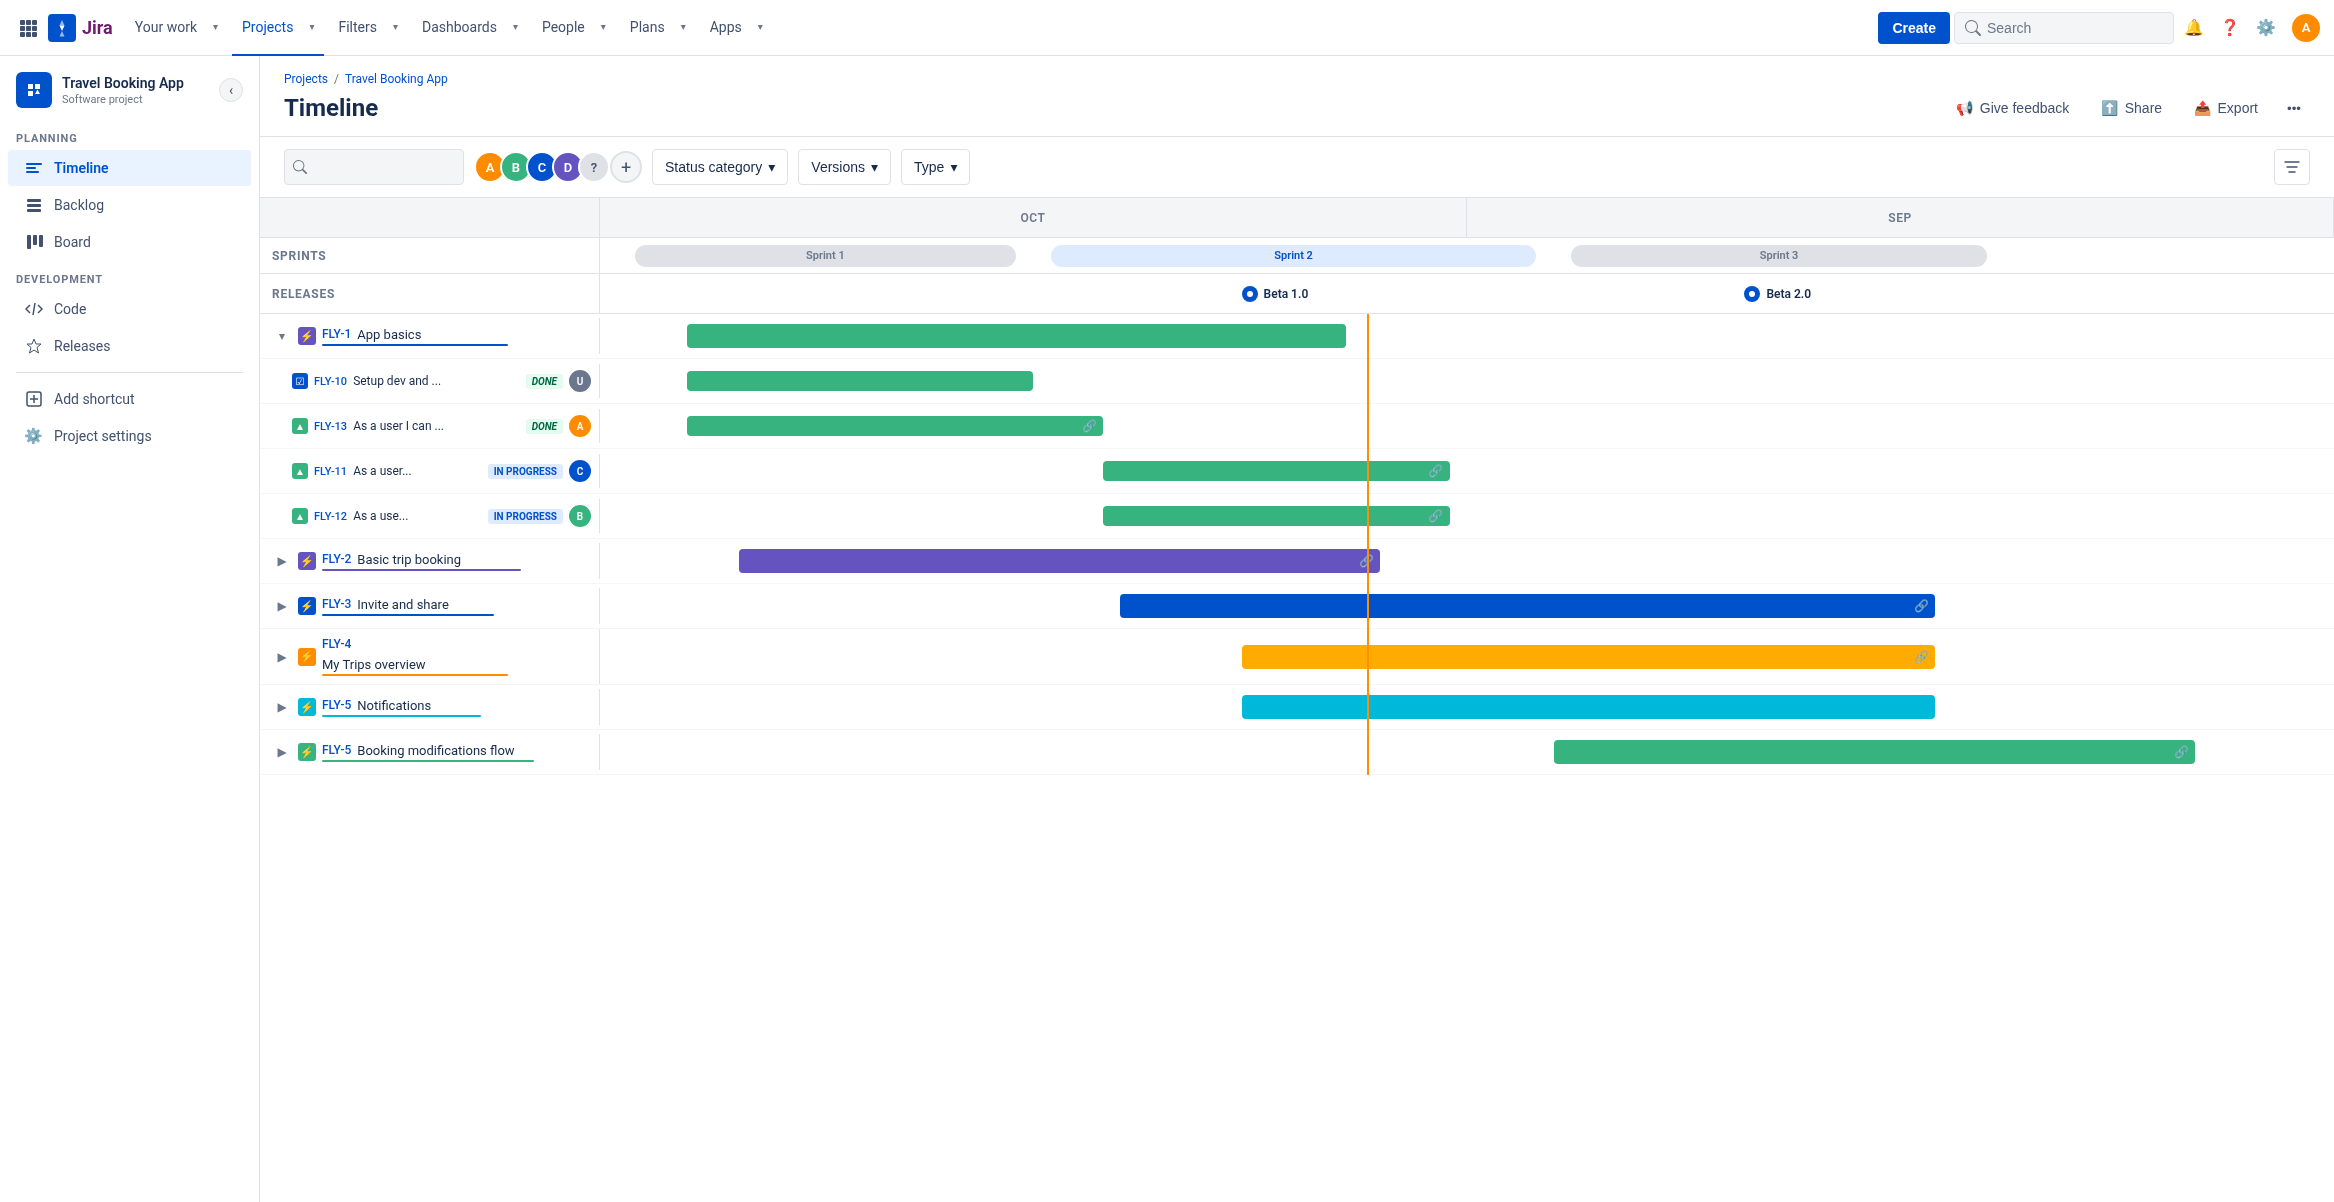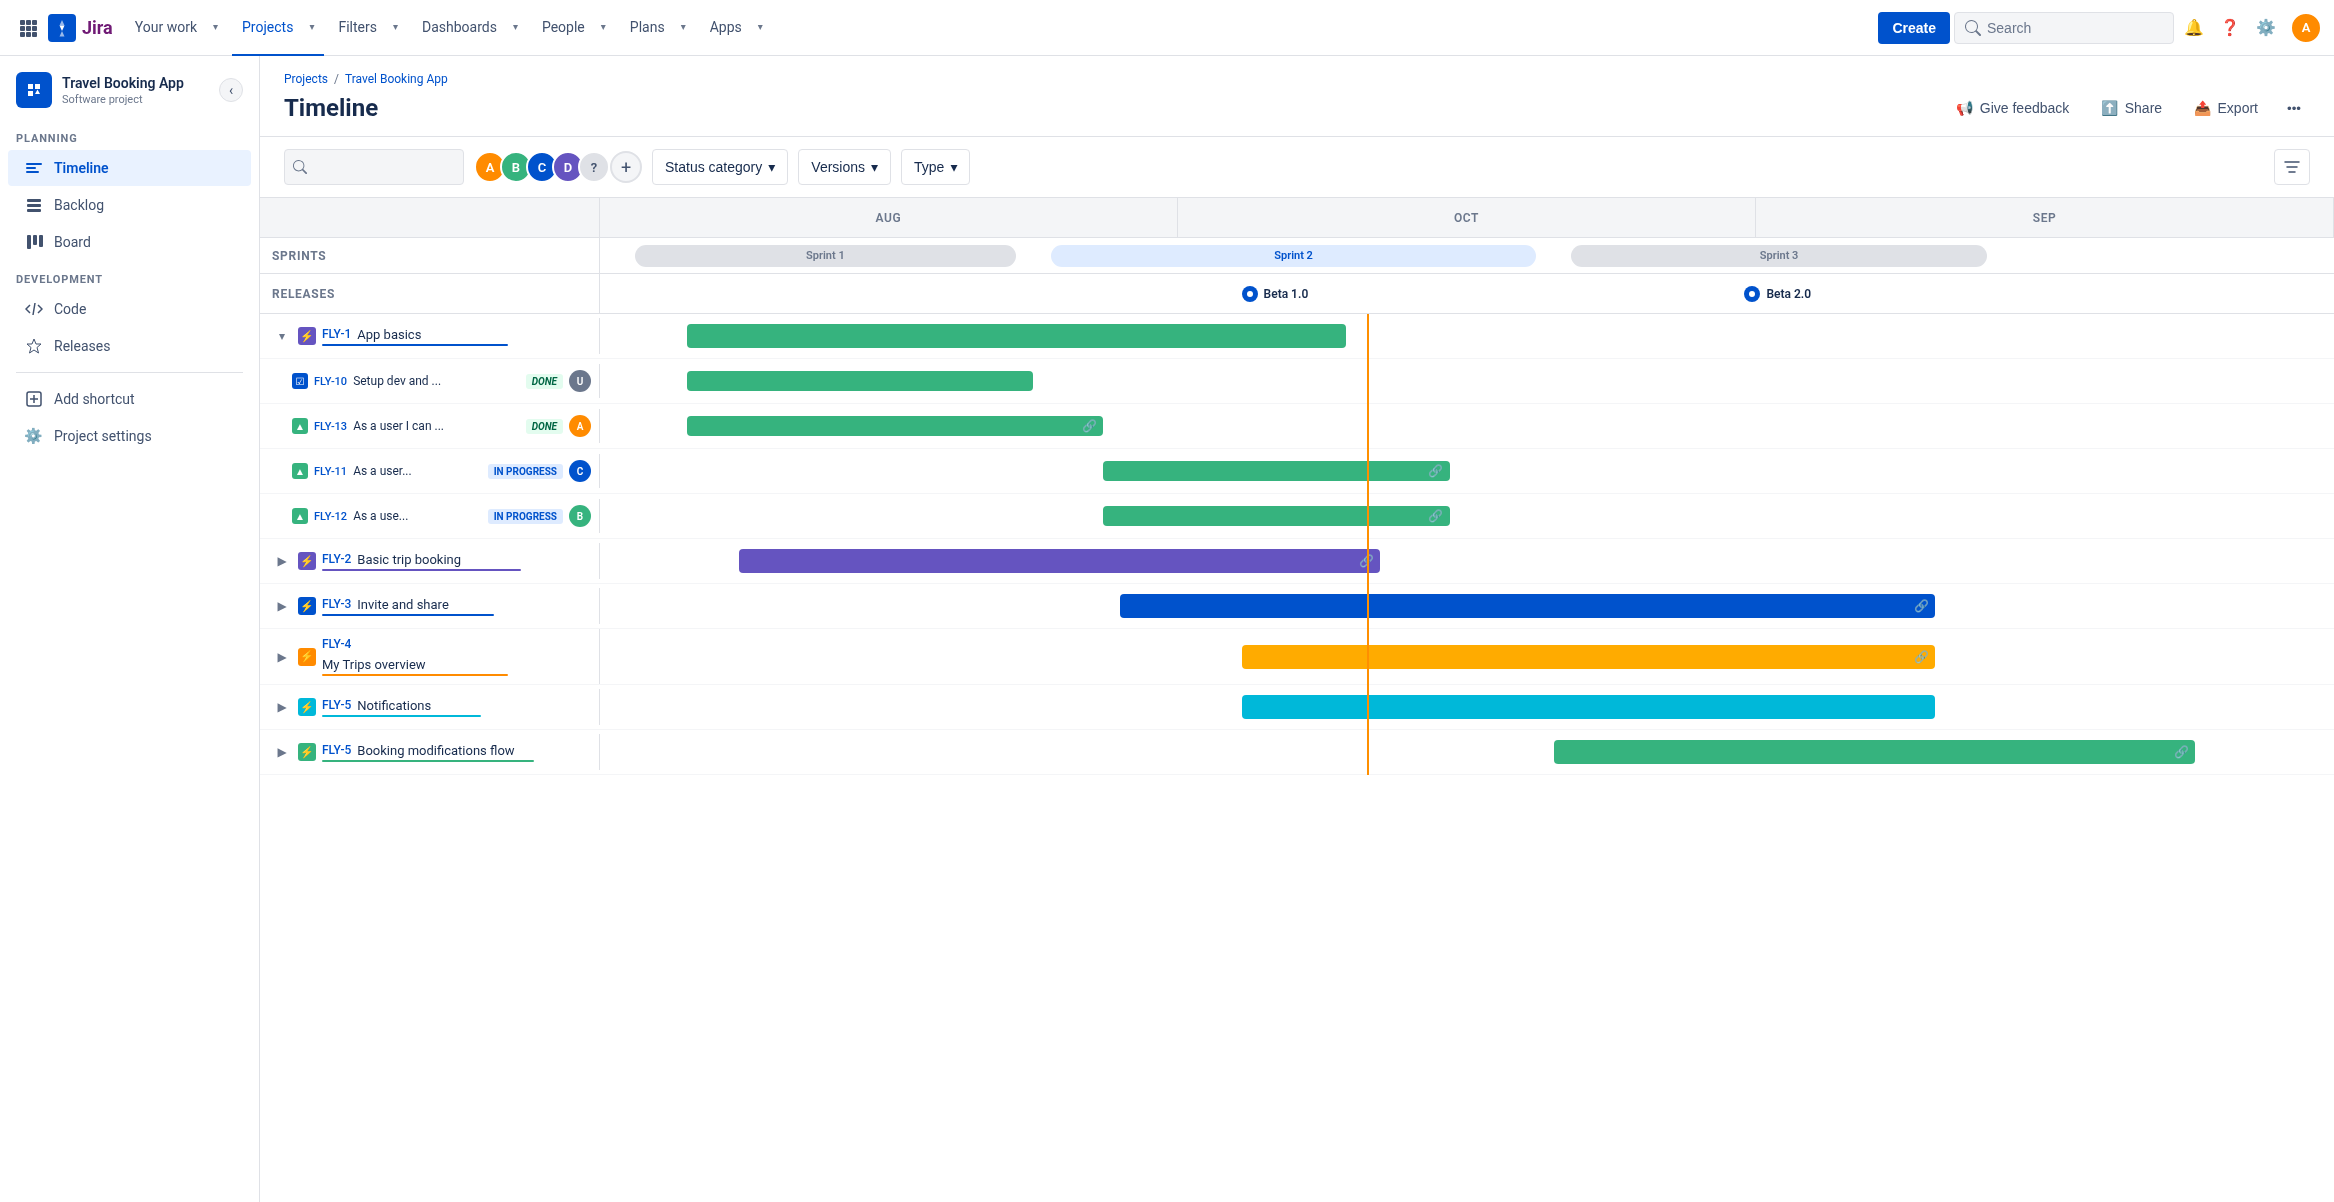--- a/index.html
+++ b/index.html
@@ -353,21 +353,20 @@
           </svg>
       </div>
     </div>
 
     <div class="timeline-container">
       <div class="timeline-grid">
 
         <div class="timeline-months-row">
           <div class="timeline-left-col"></div>
           <div class="timeline-months">
-            <div class="timeline-month">AUG</div>
             <div class="timeline-month">OCT</div>
             <div class="timeline-month">SEP</div>
           </div>
         </div>
 
         <div class="timeline-sprints-row">
           <div class="sprint-left">Sprints</div>
           <div class="sprint-track">
             <div class="sprint-pill done" style="left: 2%; width: 22%;">Sprint 1</div>
             <div class="sprint-pill active" style="left: 26%; width: 28%;">Sprint 2</div>

